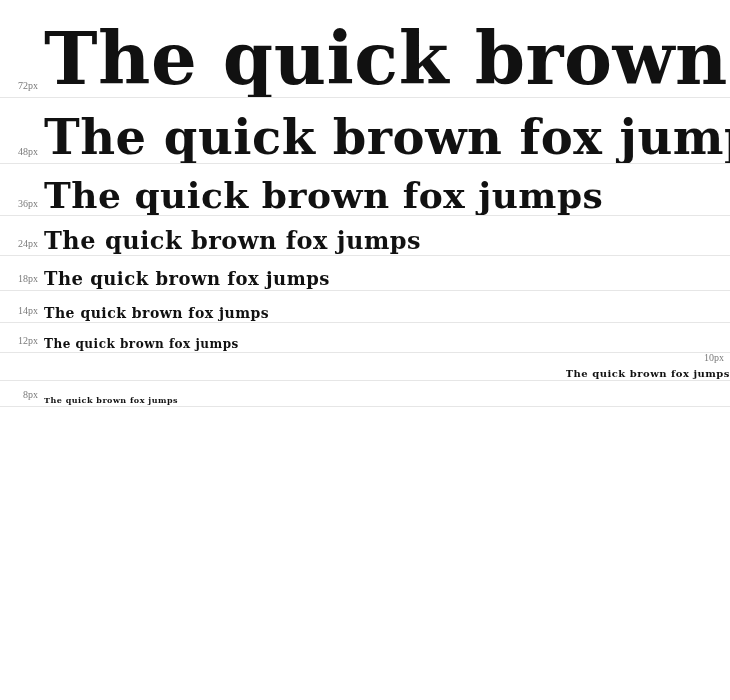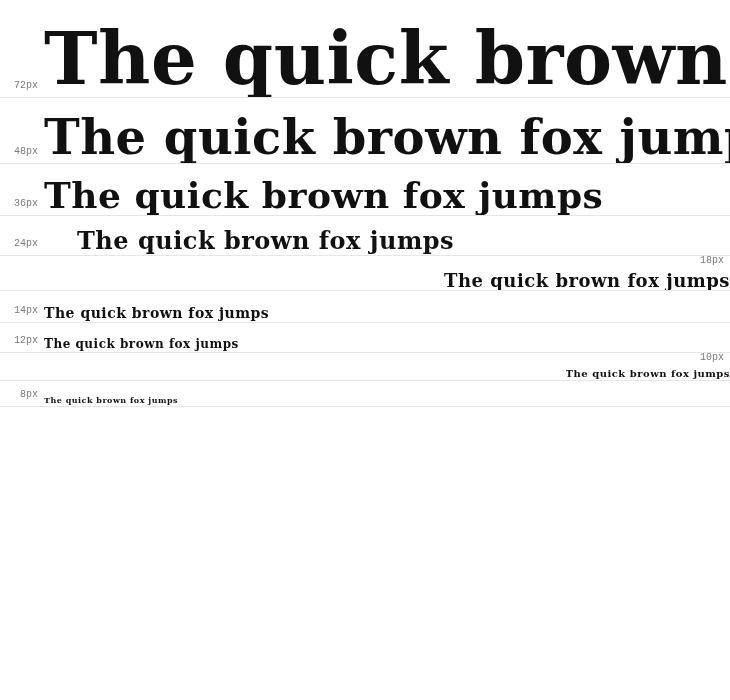--- a/index.html
+++ b/index.html
@@ -23,21 +23,21 @@
     box-sizing: border-box;
     overflow: hidden;
     white-space: nowrap;
   }
   .size-label {
     width: 44px;
     min-width: 44px;
     text-align: right;
     padding-right: 6px;
     box-sizing: border-box;
-    font-family: Liberation Mono, monospace;
+    font-family: Liberation Serif, serif;
     font-size: 10px;
     color: #7a7a7a;
     line-height: 1;
     padding-bottom: 6px;
     user-select: none;
   }
   .sample {
     flex: 1 1 auto;
     color: #111111;
     font-family: "DejaVu Serif", serif;
@@ -48,23 +48,23 @@
     letter-spacing: 0.5px;
     padding-bottom: 2px;
   }
   
   .r0 { height: 98px; }
   .r0 .sample { font-size: 72px; }
   .r1 { height: 66px; }
   .r1 .sample { font-size: 48px; }
   .r2 { height: 52px; }
   .r2 .sample { font-size: 36px; }
-  .r3 { height: 40px; gap: 33px; }
+  .r3 { height: 40px; }
   .r3 .sample { font-size: 24px; }
-  .r4 { height: 35px; flex-direction: column; }
+  .r4 { height: 35px; }
   .r4 .sample { font-size: 18px; }
   .r5 { height: 32px; }
   .r5 .sample { font-size: 14px; }
   .r6 { height: 30px; }
   .r6 .sample { font-size: 12px; }
   .r7 { height: 28px; flex-direction: column; }
   .r7 .sample { font-size: 10px; }
   .r8 { height: 26px; }
   .r8 .sample { font-size: 8px; }
   .rest {

